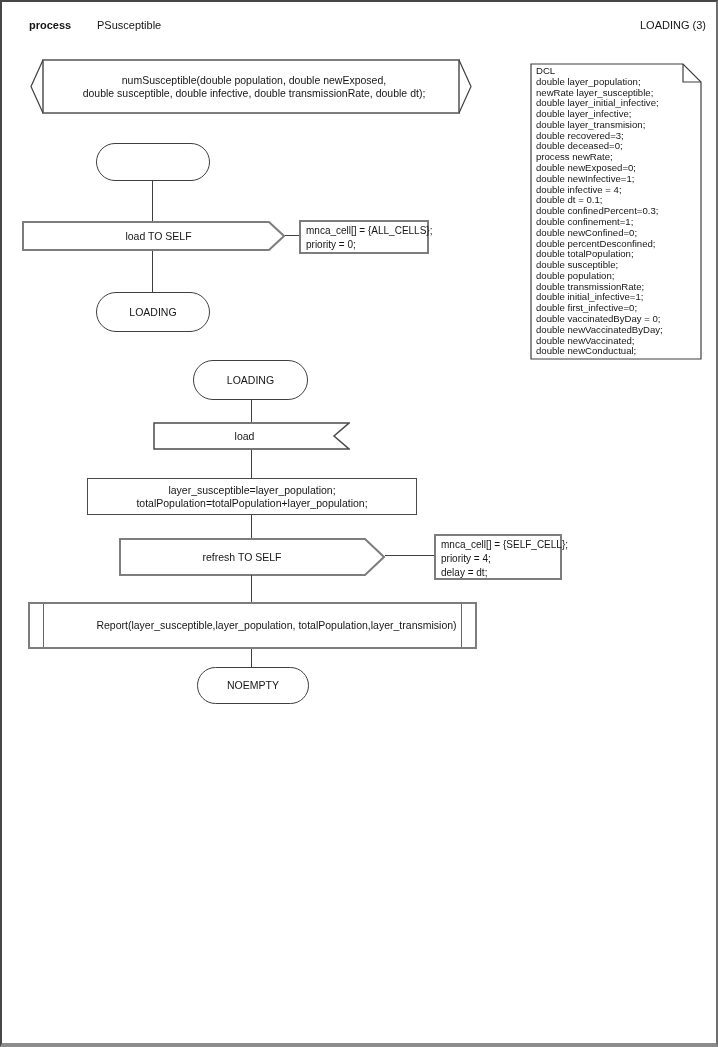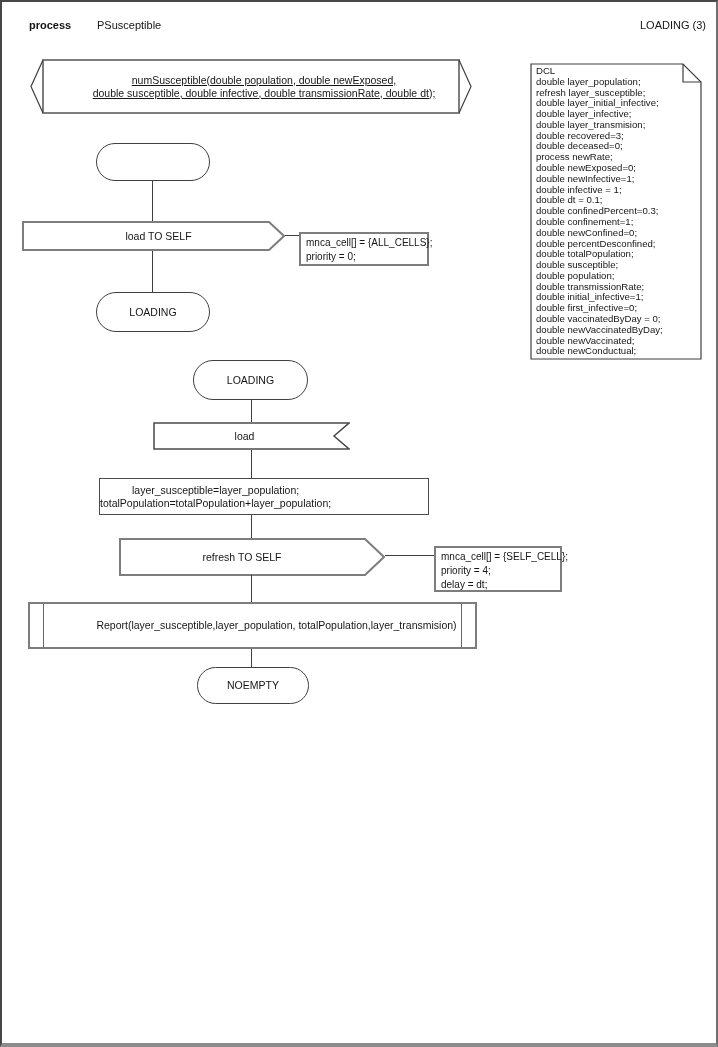--- a/index.html
+++ b/index.html
@@ -14,25 +14,25 @@
   .lbl{font-size:10.5px; line-height:13px; white-space:pre-line; text-align:center;}
   .hdr{font-size:11px; line-height:13px; white-space:nowrap;}
   .vline{width:1px; background:#3f3f3f;}
   .hline{height:1px; background:#3f3f3f;}
   .stadium{
     box-sizing:border-box; background:#fff; border:1.2px solid #3f3f3f;
     display:flex; align-items:center; justify-content:center;
   }
   .notebox{
     box-sizing:border-box; background:#fff; border:2px solid #7d7d7d;
-    font-size:10px; line-height:14px; padding:2px 3px 0 5px; white-space:nowrap;margin-top:12px;
+    font-size:10px; line-height:14px; padding:2px 3px 0 5px; white-space:nowrap;
   }
   .taskbox{
     box-sizing:border-box; background:#fff; border:1.5px solid #4a4a4a;
-    display:flex; align-items:center; justify-content:flex-start;margin-left:12px;
+    display:flex; align-items:center; justify-content:center;
   }
   .procbox{
     box-sizing:border-box; background:#fff; border:2px solid #7d7d7d;
   }
   .bar{position:absolute; top:0; bottom:0; width:0; border-left:1.5px solid #676767;}
   .shape-text{position:absolute; display:flex; align-items:center; justify-content:center;}
   .dcl-text{
     position:absolute; left:6px; top:3px; right:4px;
     font-size:9.6px; line-height:10.78px; white-space:nowrap;
   }
@@ -46,42 +46,42 @@
   <div class="abs hdr" style="left:27px; top:17px; font-weight:bold;">process</div>
   <div class="abs hdr" style="left:95px; top:17px;">PSusceptible</div>
   <div class="abs hdr" style="right:10px; top:17px;">LOADING (3)</div>
 
   <div class="abs" style="left:28px; top:57px; width:442px; height:55px;">
     <svg width="442" height="55" viewBox="0 0 442 55">
       <rect x="13" y="1" width="416" height="53" fill="#ffffff" stroke="#7d7d7d" stroke-width="2"></rect>
       <polyline points="13,1 1,27.5 13,54" fill="none" stroke="#3f3f3f" stroke-width="1.2"></polyline>
       <polyline points="429,1 441,27.5 429,54" fill="none" stroke="#3f3f3f" stroke-width="1.2"></polyline>
     </svg>
-    <div class="shape-text lbl" style="left:26px; top:0; width:416px; height:55px;text-decoration:underline;">numSusceptible(double population, double newExposed,
+    <div class="shape-text lbl" style="left:16px; top:0; width:416px; height:55px;">numSusceptible(double population, double newExposed,
 double susceptible, double infective, double transmissionRate, double dt);</div>
   </div>
 
   <div class="abs" style="left:528px; top:61px; width:172px; height:297px;border-radius:11px;">
     <svg width="172" height="297" viewBox="0 0 172 297">
       <path d="M1,1 L153,1 L171,19 L171,296 L1,296 Z" fill="#ffffff" stroke="#3f3f3f" stroke-width="1.2"></path>
       <path d="M153,1 L153,19 L171,19" fill="none" stroke="#3f3f3f" stroke-width="1.2"></path>
     </svg>
     <div class="dcl-text">
         <div>DCL</div>
         <div>double layer_population;</div>
-        <div>refresh layer_susceptible;</div>
+        <div>newRate layer_susceptible;</div>
         <div>double layer_initial_infective;</div>
         <div>double layer_infective;</div>
         <div>double layer_transmision;</div>
         <div>double recovered=3;</div>
         <div>double deceased=0;</div>
         <div>process newRate;</div>
         <div>double newExposed=0;</div>
         <div>double newInfective=1;</div>
-        <div>double infective = 1;</div>
+        <div>double infective = 4;</div>
         <div>double dt = 0.1;</div>
         <div>double confinedPercent=0.3;</div>
         <div>double confinement=1;</div>
         <div>double newConfined=0;</div>
         <div>double percentDesconfined;</div>
         <div>double totalPopulation;</div>
         <div>double susceptible;</div>
         <div>double population;</div>
         <div>double transmissionRate;</div>
         <div>double initial_infective=1;</div>

